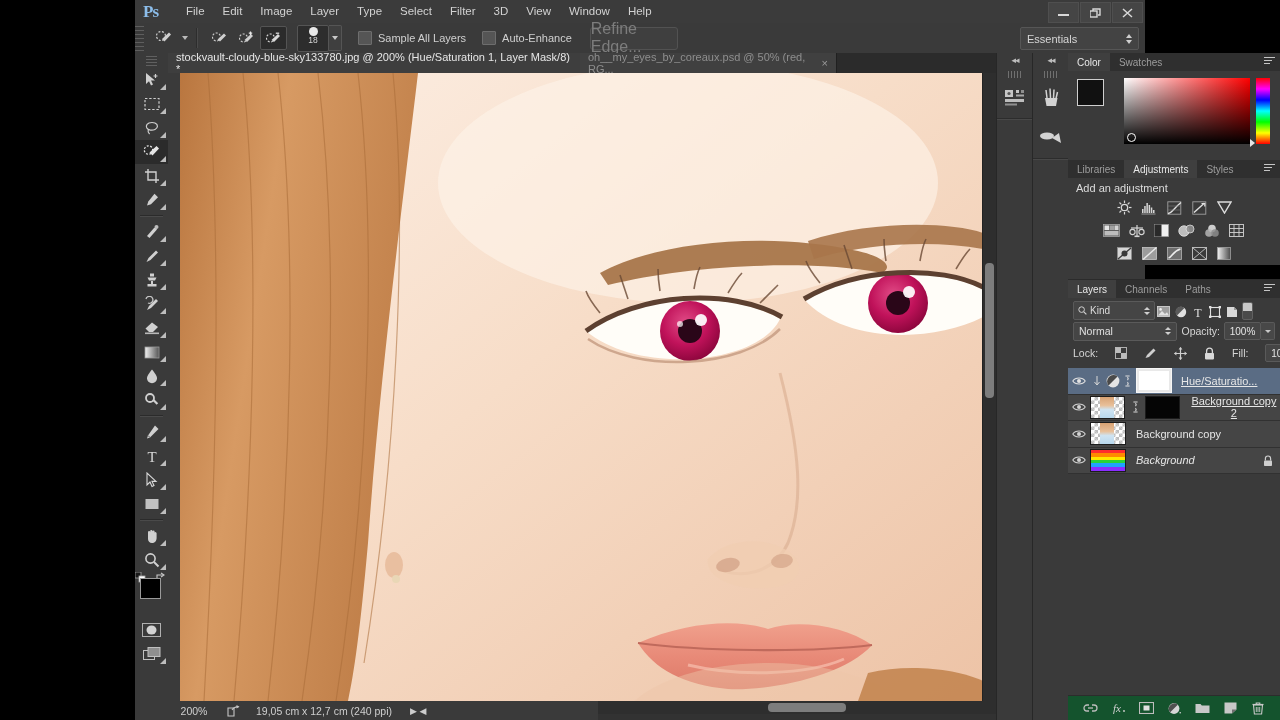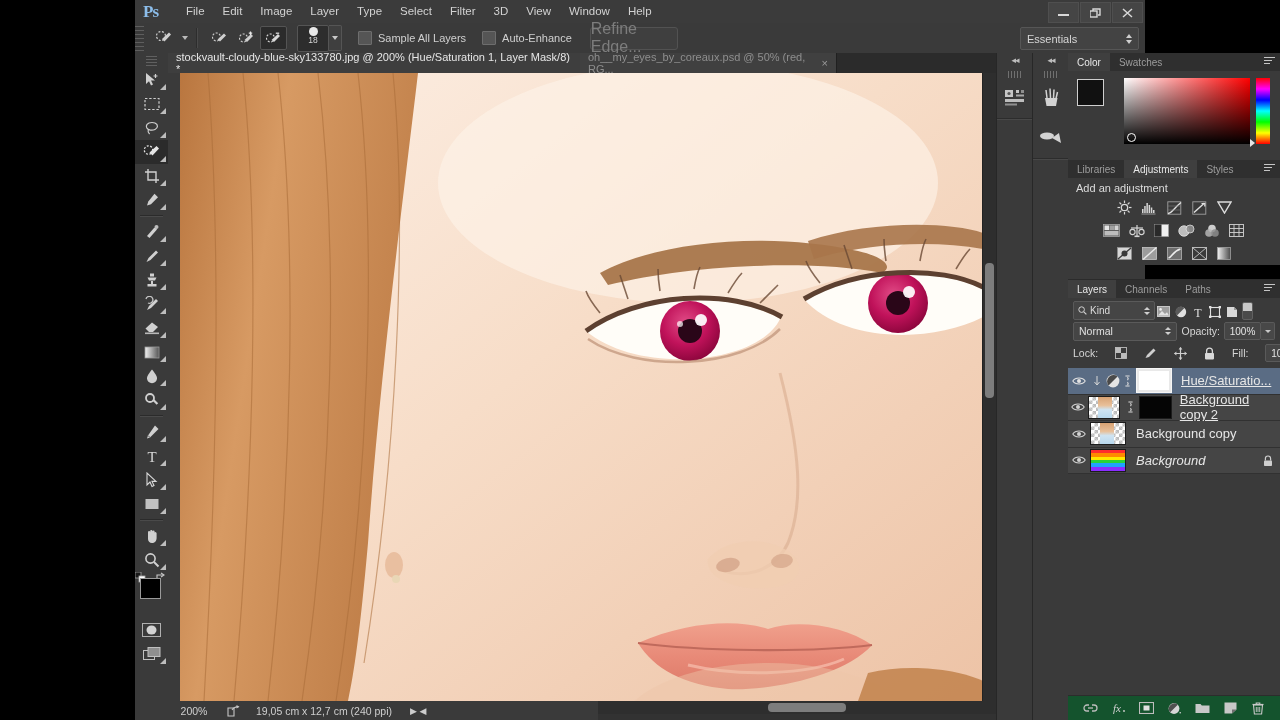--- a/index.html
+++ b/index.html
@@ -187,21 +187,21 @@
       linear-gradient(45deg,#bdbdbd 25%,transparent 25%,transparent 75%,#bdbdbd 75%),
       linear-gradient(45deg,#bdbdbd 25%,#fff 25%,#fff 75%,#bdbdbd 75%);
       background-size:7px 7px;background-position:0 0,3.5px 3.5px;position:relative;overflow:hidden;}
   .thumb-person{position:absolute;left:9px;top:0;width:14px;height:21px;
       background:linear-gradient(to bottom,#d8a273 0%,#e8c09a 40%,#cfe4f2 60%,#b8d8ee 100%);}
   .thumb-rainbow{background:linear-gradient(to bottom,#ff2d2d 0 16%,#ff8a00 16% 32%,#ffe800 32% 48%,
       #29d43a 48% 64%,#1fa3ff 64% 80%,#8a2dff 80% 100%);}
   .thumb-mask-white{background:#fff;border:2px solid #e9e9e9;outline:1px solid #f6f6f6;}
   .thumb-mask-black{background:#050505;}
   .linkico{width:13px;display:flex;align-items:center;justify-content:center;margin-right:3px;}
-  .lname{font-size:13px;color:#e6e6e6;}
+  .lname{font-size:11px;color:#e6e6e6;text-align:center;}
   .lname.underline{text-decoration:underline;}
   .lname.italic{font-style:italic;}
   .locklayer{position:absolute;right:7px;top:7px;}
   .lfooter{position:absolute;left:0;bottom:0;width:212px;height:24px;background:#14532d;
            border-top:1px solid #2c2c2c;display:flex;align-items:center;justify-content:center;gap:12px;}
   .fbtn{width:16px;height:16px;display:flex;align-items:center;justify-content:center;}
   .panel-sep{position:absolute;left:0;width:212px;height:1px;background:#2b2b2b;}
 </style>
 </head>
 <body>

